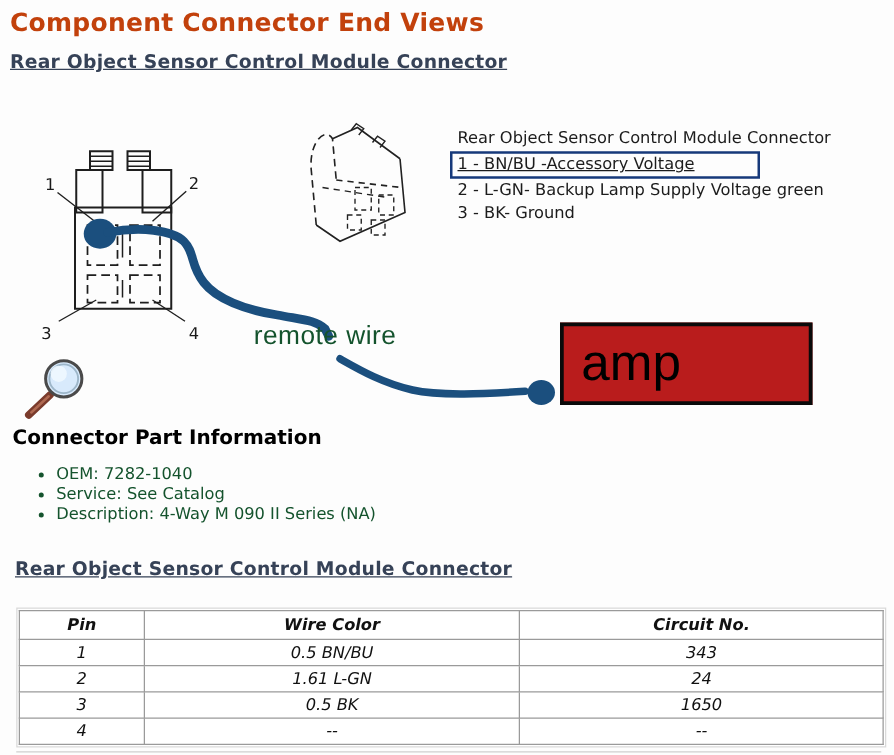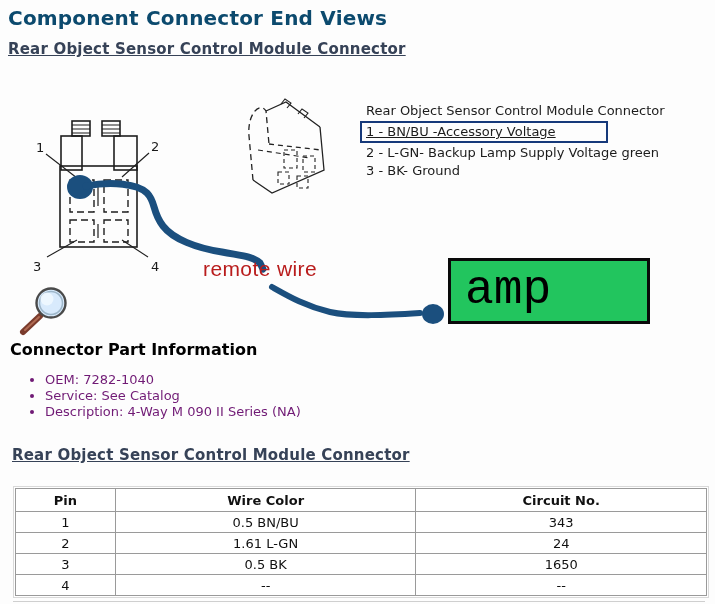--- a/index.html
+++ b/index.html
@@ -2,63 +2,63 @@
 <html><head>
 <meta charset="utf-8">
 <style>
   html,body{margin:0;padding:0;background:#fff;}
   #stage{
     position:relative;width:715px;height:604px;overflow:hidden;
     background:#fdfdfd;font-family:"DejaVu Sans",sans-serif;color:#1a1a1a;
   }
   
   .page-title{
-    position:absolute;left:8px;top:6px;font-size:20px;font-weight:bold;color:#0c4a6e;
+    position:absolute;left:8px;top:6px;font-size:20px;font-weight:bold;color:#c2410c;
     letter-spacing:0.2px;
     text-align:center;
   }
   .section-link{
     position:absolute;left:8px;font-size:15px;font-weight:bold;color:#364257;
     text-decoration:underline;letter-spacing:0.2px;cursor:pointer;
   }
   .section-link.first{top:40px;}
   .section-link.second{left:12px;top:446px;}
   
   .legend{position:absolute;left:366px;top:103px;font-size:13px;line-height:16px;color:#1c1c1c;}
   .legend .line{white-space:nowrap;margin-bottom:2px;}
   .legend .boxed{
     border:2px solid #16397a;width:236px;padding:1px 4px;margin:0 0 2px -6px;text-decoration:underline;
   }
   
   .wire-label{
-    position:absolute;left:203px;top:257px;font-size:21px;color:#b91c1c;
+    position:absolute;left:203px;top:257px;font-size:21px;color:#14532d;
     font-family:"Liberation Sans",sans-serif;letter-spacing:0.4px;
   }
   
   .amp-box{
     position:absolute;left:448px;top:258px;width:182px;height:60px;
-    background:#22c55e;border:3px solid #0a0a0a;
-    font-family:Liberation Mono, monospace;font-size:48px;color:#000;
+    background:#b91c1c;border:3px solid #0a0a0a;
+    font-family:Liberation Sans, sans-serif;font-size:41px;color:#000;
     line-height:58px;padding-left:14px;
   }
   
   .part-info-heading{
     position:absolute;left:10px;top:340px;font-size:16px;font-weight:bold;color:#000000;
   }
   ul.part-info-list{
     position:absolute;left:14px;top:372px;margin:0;padding-left:31px;
-    font-size:13px;line-height:16px;color:#701a75;
+    font-size:13px;line-height:16px;color:#14532d;
   }
   ul.part-info-list li{margin-bottom:0;}
   
   .table-frame{
     position:absolute;left:13px;top:486px;width:692px;border:1px solid #d9d9d9;padding:1px;
     background:#fff;
   }
-  table.pin-table{border-collapse:collapse;width:100%;font-size:13px;color:#111;}
+  table.pin-table{border-collapse:collapse;width:100%;font-size:13px;color:#111;font-style:italic;}
   table.pin-table th,table.pin-table td{
     border:1px solid #9a9a9a;text-align:center;padding:0;
   }
   table.pin-table th{height:22px;font-weight:bold;}
   table.pin-table td{height:20px;font-weight:normal;}
   col.c-pin{width:100px;} col.c-wire{width:301px;} col.c-circ{width:291px;}
   .cutoff-line{position:absolute;left:13px;top:601px;width:692px;border-top:1px solid #cfcfcf;}
   
   .diagram-svg{position:absolute;left:0;top:85px;}
   .magnifier-svg{position:absolute;left:18px;top:284px;}

